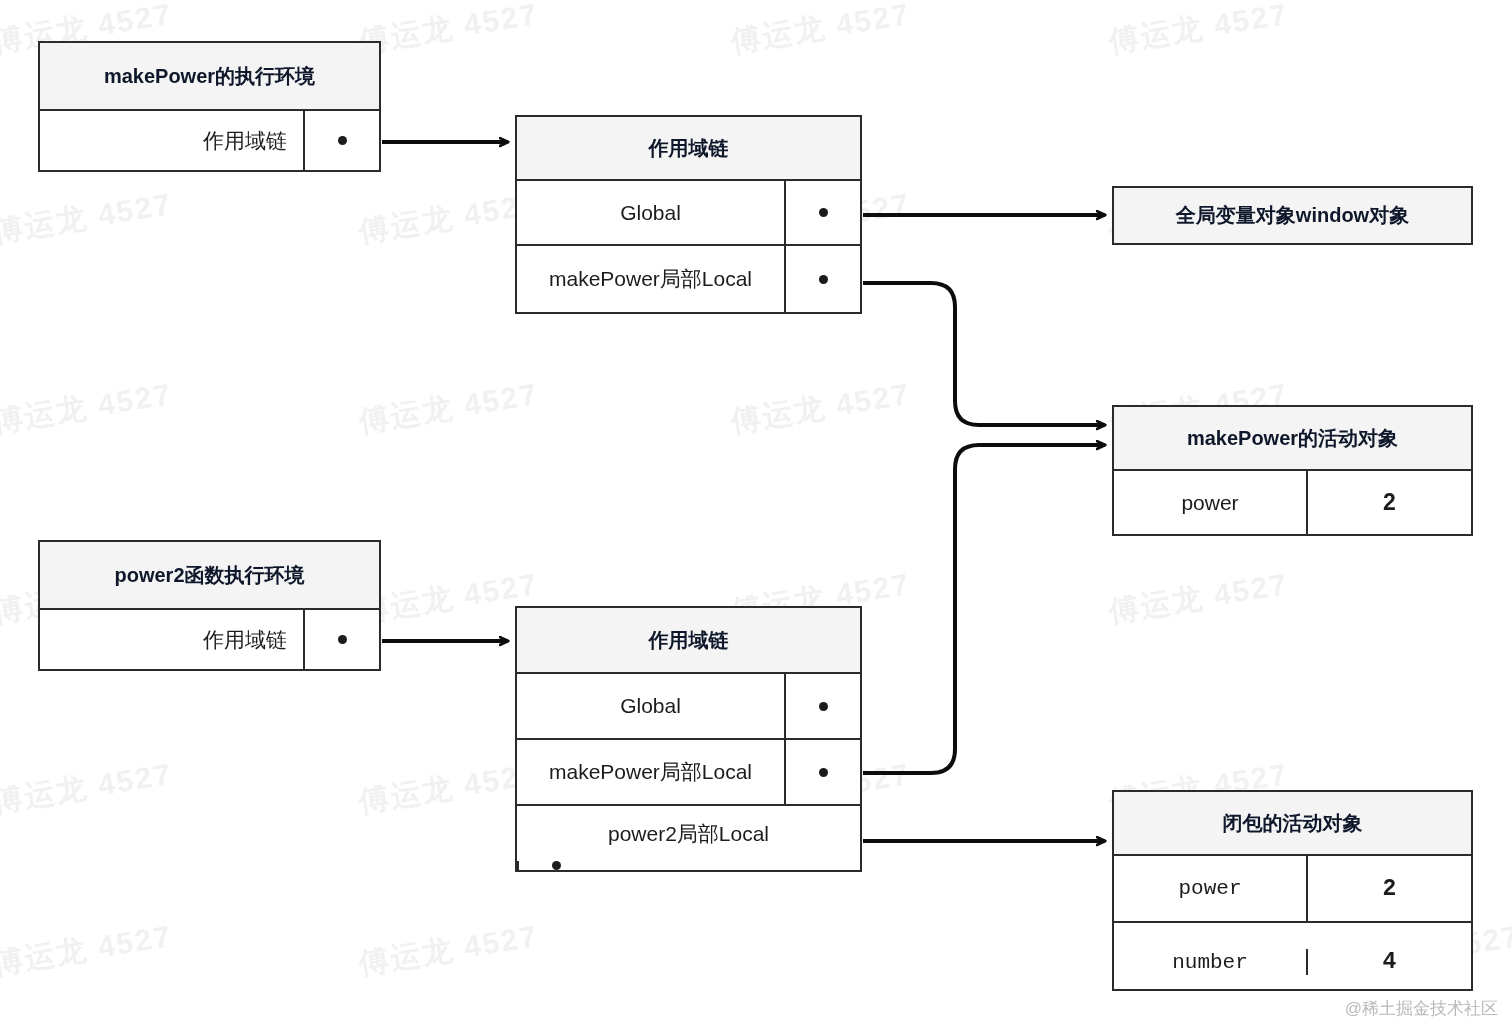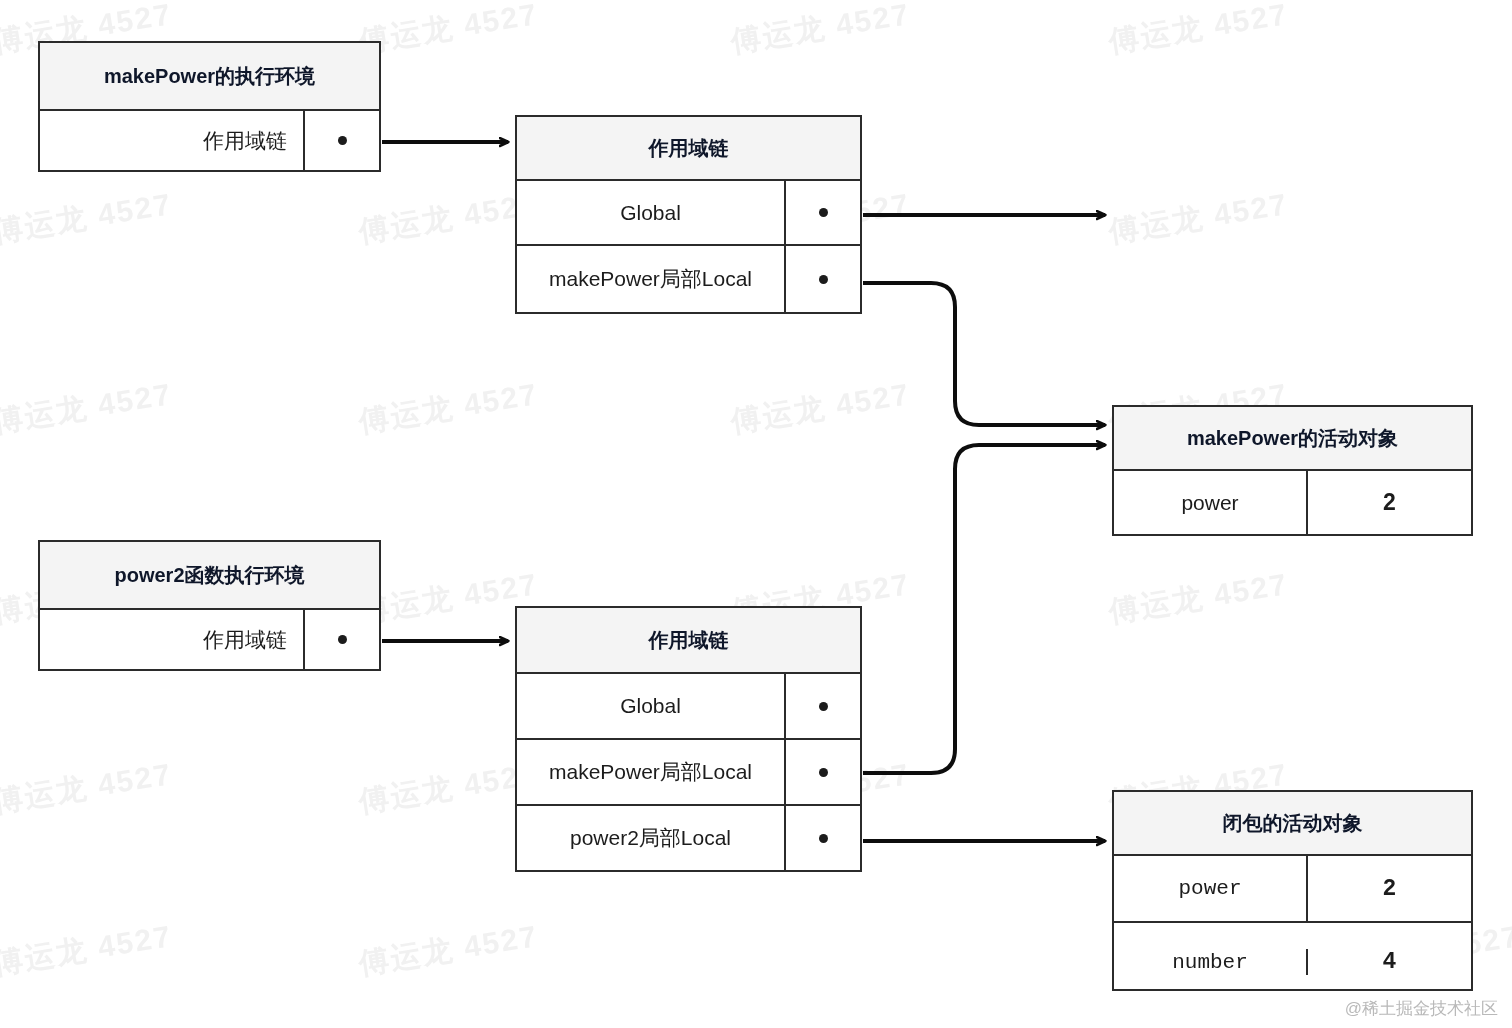--- a/index.html
+++ b/index.html
@@ -198,20 +198,23 @@
       </div>
     </div>
     <div class="row last" style="height:66px;">
       <div class="cell-label">makePower局部Local</div>
       <div class="cell-ptr" style="width:76px;">
         <span class="dot"></span>
       </div>
     </div>
   </div>
 
+  <div class="box" style="left:1112px; top:186px; width:361px; height:59px;">
+    <div class="hdr no-rule" style="height:55px;">全局变量对象window对象</div>
+  </div>
 
   <div class="box" style="left:1112px; top:405px; width:361px; height:131px;">
     <div class="hdr" style="height:64px;">makePower的活动对象</div>
     <div class="row last" style="height:63px;">
       <div class="cell-label">power</div>
       <div class="cell-val" style="width:165px;">2</div>
     </div>
   </div>
 
   <div class="box" style="left:38px; top:540px; width:343px; height:131px;">
@@ -231,21 +234,21 @@
       <div class="cell-ptr" style="width:76px;">
         <span class="dot"></span>
       </div>
     </div>
     <div class="row" style="height:66px;">
       <div class="cell-label">makePower局部Local</div>
       <div class="cell-ptr" style="width:76px;">
         <span class="dot"></span>
       </div>
     </div>
-    <div class="row last" style="height:64px;">
+    <div class="row last" style="height:64px;flex-direction:column;">
       <div class="cell-label">power2局部Local</div>
       <div class="cell-ptr" style="width:76px;">
         <span class="dot"></span>
       </div>
     </div>
   </div>
 
   <div class="box" style="left:1112px; top:790px; width:361px; height:201px;font-family:Liberation Mono, monospace;">
     <div class="hdr" style="height:64px;">闭包的活动对象</div>
     <div class="row" style="height:67px;">

